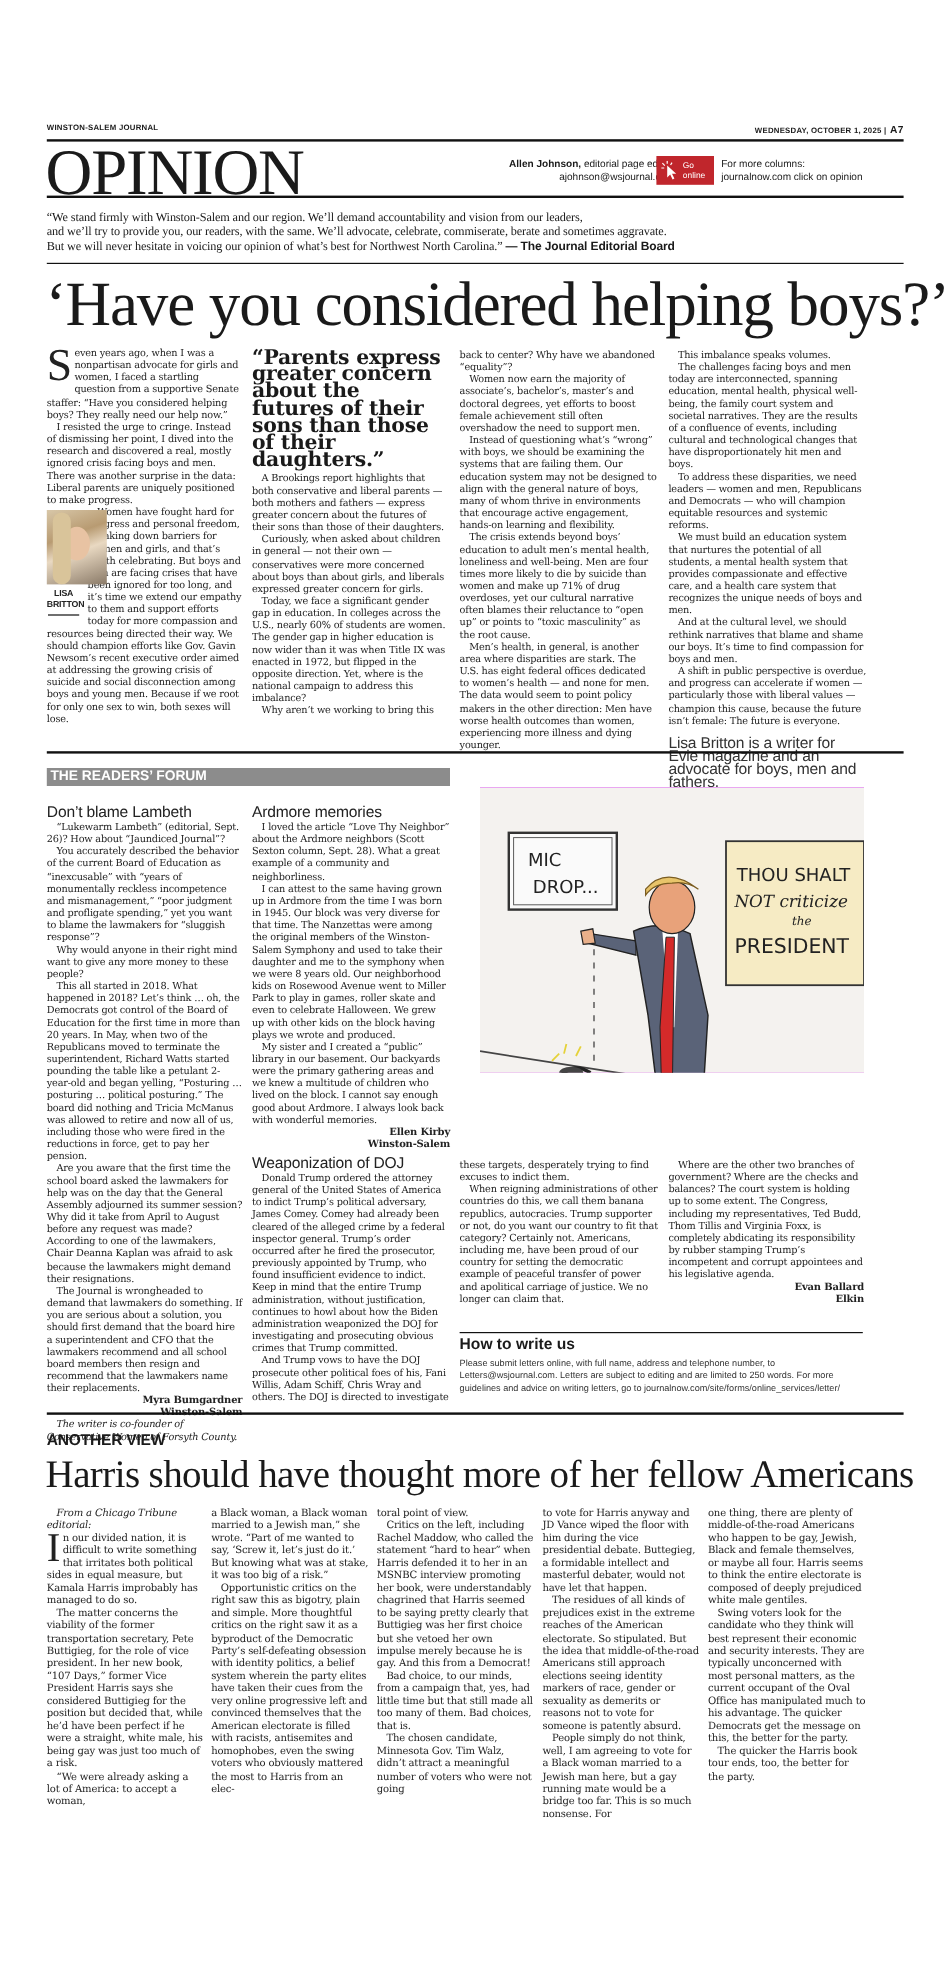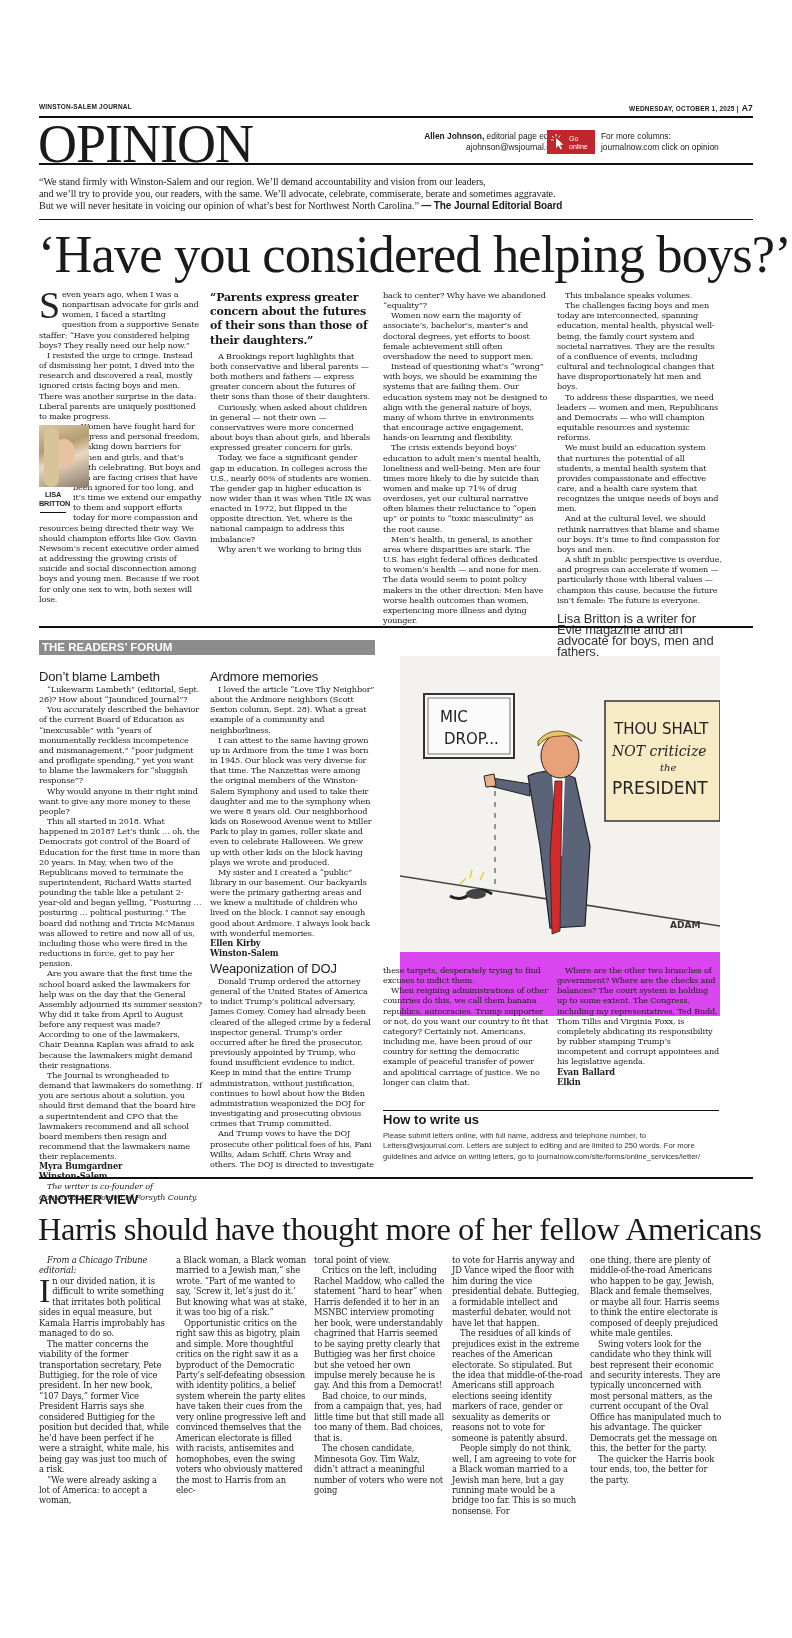--- a/index.html
+++ b/index.html
@@ -18,34 +18,34 @@
 .editor{top:131px;left:400px;width:162px;text-align:right;font-size:8.4px;line-height:11px}
 .go{top:130px;left:547px;width:48px;height:24px;background:#c0262c;color:#fff;font-size:7px;line-height:8px;padding:5px 0 0 22px}
 .go .cur{position:absolute;left:4px;top:4px;width:14px;height:16px}
 .more{top:131px;left:601px;font-size:8.4px;line-height:11px}
 .rule2{top:163px;left:39px;width:714px;height:1.5px;background:#111}
 .motto{top:176px;left:39px;width:714px;text-align:left;font-size:10.2px;line-height:12.2px;letter-spacing:-0.1px}
 .motto b{font-family:"Liberation Sans",sans-serif;font-weight:bold;font-size:10px}
 .rule3{top:219px;left:39px;width:714px;height:1px;background:#111}
 .headline{top:225px;left:38px;font-family:"Liberation Serif",serif;font-size:52.5px;line-height:58px;letter-spacing:-0.9px}
 .dropcap{float:left;font-family:"Liberation Serif",serif;font-size:38px;line-height:30px;margin:1px 2px 0 0}
-.pullq{font-family:"DejaVu Serif",serif;font-weight:bold;font-size:11px;line-height:14.2px;letter-spacing:-0.2px}
+.pullq{font-family:"DejaVu Serif",serif;font-weight:bold;font-size:17px;line-height:14.2px;letter-spacing:-0.2px}
 .photo{float:left;width:28px;margin:4px 6px 2px 0;text-align:center}
 .photo .img{width:50px;height:62px;background:linear-gradient(160deg,#d8c7a8 0%,#b89b72 35%,#e9d9c2 55%,#8a7a68 100%);position:relative;overflow:hidden}
 .photo .img:before{content:"";position:absolute;left:14px;top:14px;width:22px;height:28px;border-radius:50%;background:#e8c3a3}
 .photo .img:after{content:"";position:absolute;left:5px;top:2px;width:15px;height:60px;background:#d9c49a;border-radius:8px}
 .photo .nm{font-family:"Liberation Sans",sans-serif;font-weight:bold;font-size:7.3px;line-height:9px;margin-top:3px}
 .photo .ln{width:26px;height:1px;background:#111;margin:4px auto 0}
 .bio{font-family:"Liberation Sans",sans-serif;font-size:13px;line-height:11px;color:#333}
 .rule4{top:626px;left:39px;width:714px;height:2px;background:#111}
 .forumbar{top:640px;left:39px;width:336px;height:15px;background:#8c8c8c;color:#fff;font-family:"Liberation Sans",sans-serif;font-weight:bold;font-size:11.5px;line-height:15px;padding-left:3px}
 .lh{font-family:"Liberation Sans",sans-serif;font-weight:normal;font-size:13px;line-height:13px;margin-bottom:1px}
-.sig{font-weight:bold;font-size:8.3px;line-height:10px}
+.sig{text-align:right;font-weight:bold;font-size:8.3px;line-height:10px}
 .note{font-style:italic}
-.cartoon{top:656px;left:400px;width:320px;height:360px;background:#d946ef;overflow:hidden}
+.cartoon{top:656px;left:400px;width:320px;height:238px;background:#d946ef;overflow:hidden}
 .howhead{top:1112px;left:383px;font-family:"Liberation Sans",sans-serif;font-weight:bold;font-size:13px}
 .howbody{top:1131px;left:383px;width:340px;font-family:"Liberation Sans",sans-serif;font-size:7.6px;line-height:10.4px;color:#333}
 .rule5{top:1110px;left:383px;width:336px;height:1px;background:#111}
 .rule6{top:1177px;left:39px;width:714px;height:2px;background:#111}
 .avlabel{top:1192px;left:39px;font-family:"Liberation Sans",sans-serif;font-weight:bold;font-size:13px;letter-spacing:-0.2px}
 .avhead{top:1209px;left:38px;font-family:"Liberation Serif",serif;font-size:32.5px;line-height:40px;letter-spacing:-0.5px}
 .av .body{font-size:8.4px;line-height:10.45px}
 .dropI{float:left;font-family:"Liberation Serif",serif;font-size:34px;line-height:28px;margin:1px 2px 0 0}
 </style>
 </head>

